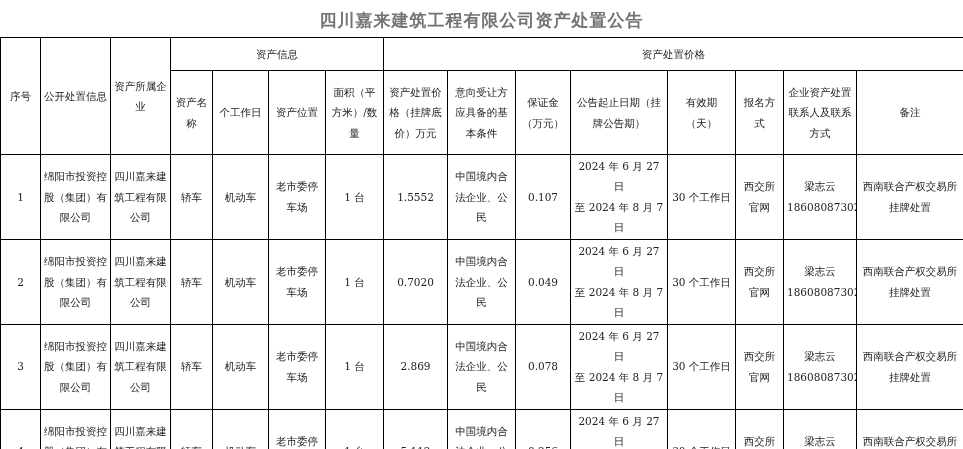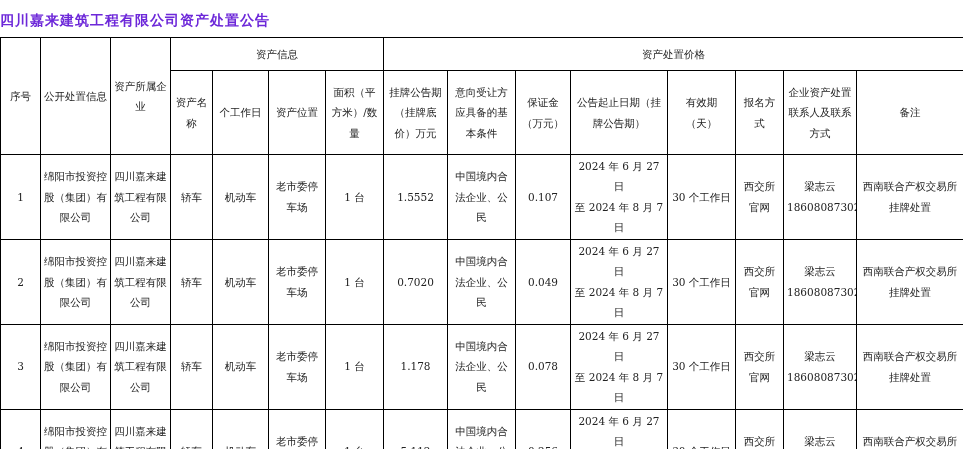--- a/index.html
+++ b/index.html
@@ -15,25 +15,25 @@
   .page {
     width: 963px;
     height: 449px;
     background: #ffffff;
     overflow: hidden;
     box-sizing: border-box;
   }
   .title {
     height: 37px;
     line-height: 40px;
-    text-align: left;
-    font-size: 14px;
+    text-align: center;
+    font-size: 17px;
     font-weight: bold;
     letter-spacing: 1px;
-    color: #6d28d9;
+    color: #737373;
   }
   table.asset-table {
     border-collapse: collapse;
     table-layout: fixed;
     width: 963px;
   }
   table.asset-table th,
   table.asset-table td {
     border: 1px solid #000;
     font-size: 10.5px;
@@ -85,21 +85,21 @@
         <th rowspan="2">公开处置信息</th>
         <th rowspan="2">资产所属企业</th>
         <th colspan="4">资产信息</th>
         <th colspan="8">资产处置价格</th>
       </tr>
       <tr class="sub-row">
         <th>资产名称</th>
         <th>个工作日</th>
         <th>资产位置</th>
         <th>面积（平方米）/数量</th>
-        <th>挂牌公告期（挂牌底价）万元</th>
+        <th>资产处置价格（挂牌底价）万元</th>
         <th>意向受让方应具备的基本条件</th>
         <th>保证金（万元）</th>
         <th>公告起止日期（挂牌公告期）</th>
         <th>有效期（天）</th>
         <th>报名方式</th>
         <th>企业资产处置联系人及联系方式</th>
         <th>备注</th>
       </tr>
     </thead>
     <tbody>
@@ -142,21 +142,21 @@
           <td>西南联合产权交易所挂牌处置</td>
         </tr>
         <tr>
           <td>3</td>
           <td>绵阳市投资控股（集团）有限公司</td>
           <td>四川嘉来建筑工程有限公司</td>
           <td>轿车</td>
           <td>机动车</td>
           <td>老市委停车场</td>
           <td>1 台</td>
-          <td>1.178</td>
+          <td>2.869</td>
           <td>中国境内合法企业、公民</td>
           <td>0.078</td>
           <td>2024 年 6 月 27 日
 至 2024 年 8 月 7 日</td>
           <td>30 个工作日</td>
           <td>西交所官网</td>
           <td>梁志云
 18608087302</td>
           <td>西南联合产权交易所挂牌处置</td>
         </tr>

